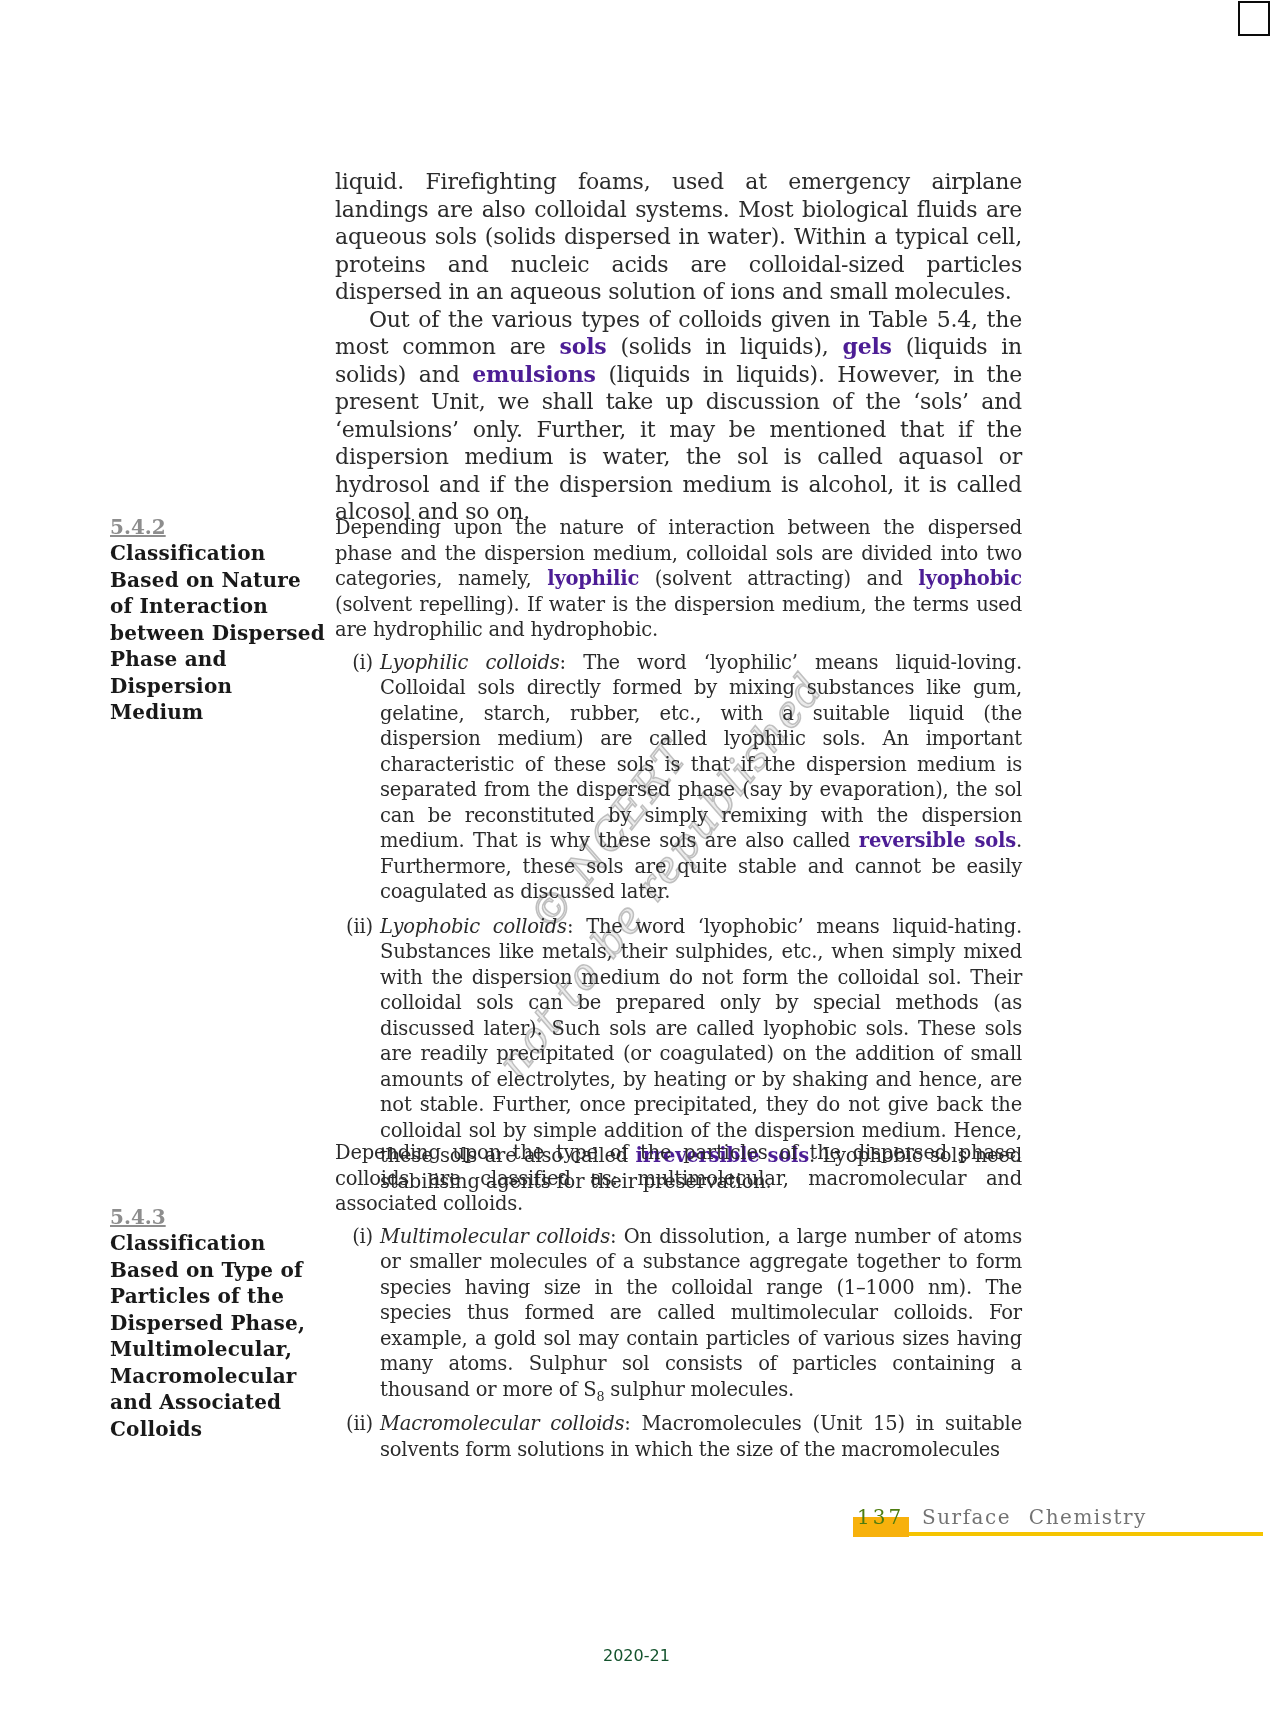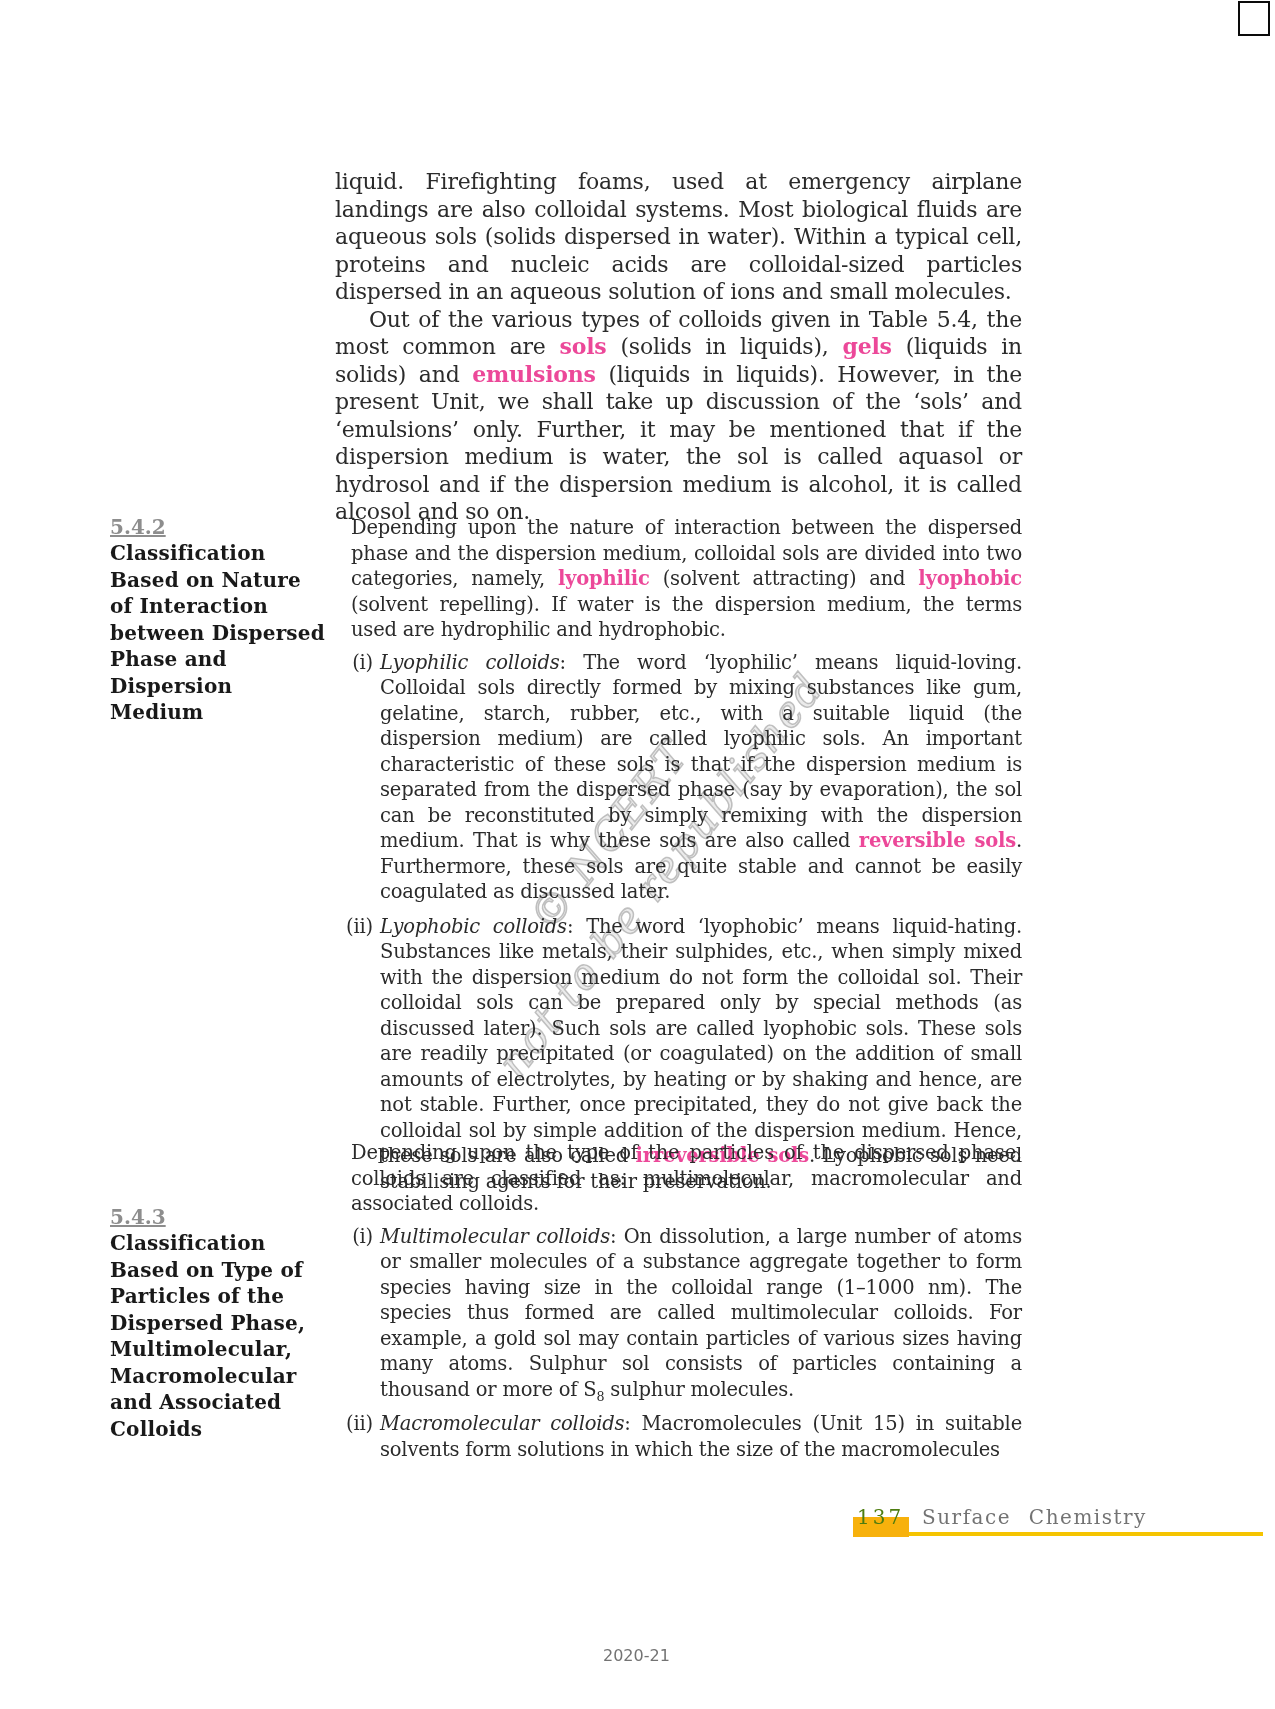--- a/index.html
+++ b/index.html
@@ -51,27 +51,27 @@
   .sec-body{
     position:absolute;
     left:335px; width:687px;
     font-size:19.5px; line-height:25.5px;
     letter-spacing:-0.2px;
     text-align:justify;
     z-index:1;
   }
   #sec1-body{top:515px;}
   #sec2-body{top:1140px;}
-  .sec-body .lead{margin:0 0 7px 16px;}
+  .sec-body .lead{margin:0 0 7px 0;}
   .item{position:relative; padding-left:45px; margin:0 0 9px 0;}
   .item .marker{
     position:absolute; left:4px; top:0;
     width:34px; text-align:right;
   }
-  .seg-b{font-weight:bold; color:#ec4899;}
+  .seg-b{font-weight:bold; color:#4c1d95;}
   .seg-i{font-style:italic;}
   sub{font-size:0.65em; line-height:0;}
   
   .side{
     position:absolute; left:110px; width:225px; z-index:1;
   }
   #sec1-head{top:515px;}
   #sec2-head{top:1205px;}
   .side .num{
     font-weight:bold; color:#8d8d8d;
@@ -102,21 +102,21 @@
   }
   .footer-title{
     position:absolute; left:922px; top:1505px;
     font-size:20px; color:#737373;
     letter-spacing:1.5px; word-spacing:10px;
     z-index:1;
   }
   .year-stamp{
     position:absolute; left:603px; top:1646px;
     font-family:"DejaVu Sans", sans-serif;
-    font-size:16px; color:#737373;text-align:right;
+    font-size:16px; color:#14532d;text-align:right;
   }
 </style>
 </head>
 <body>
 
 <div id="page">
 
   <div class="corner-box"></div>
 
   <div class="watermark">

